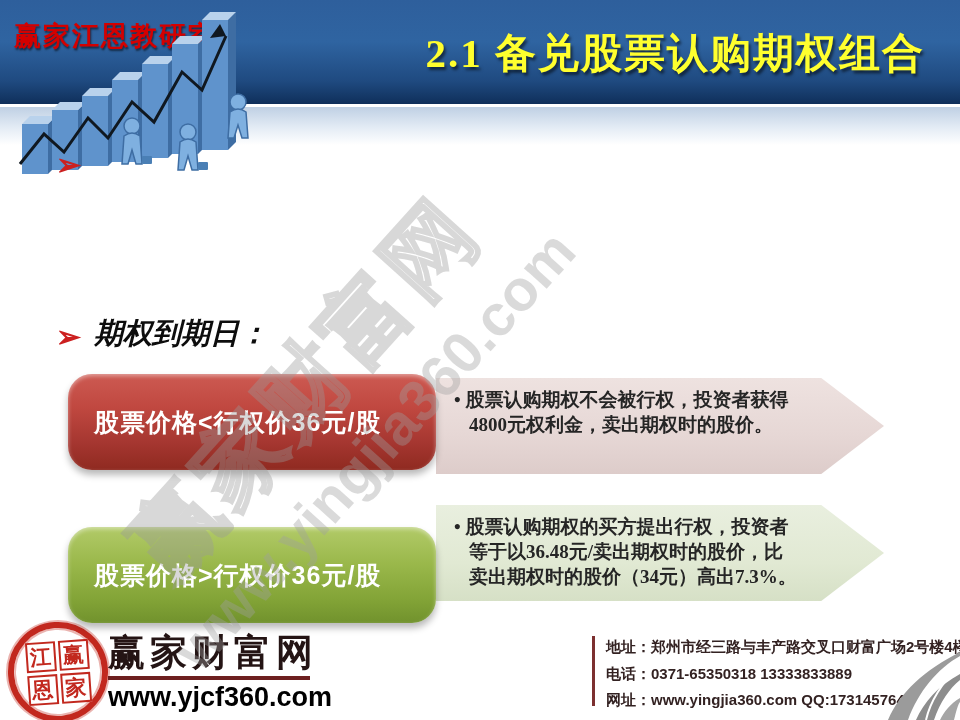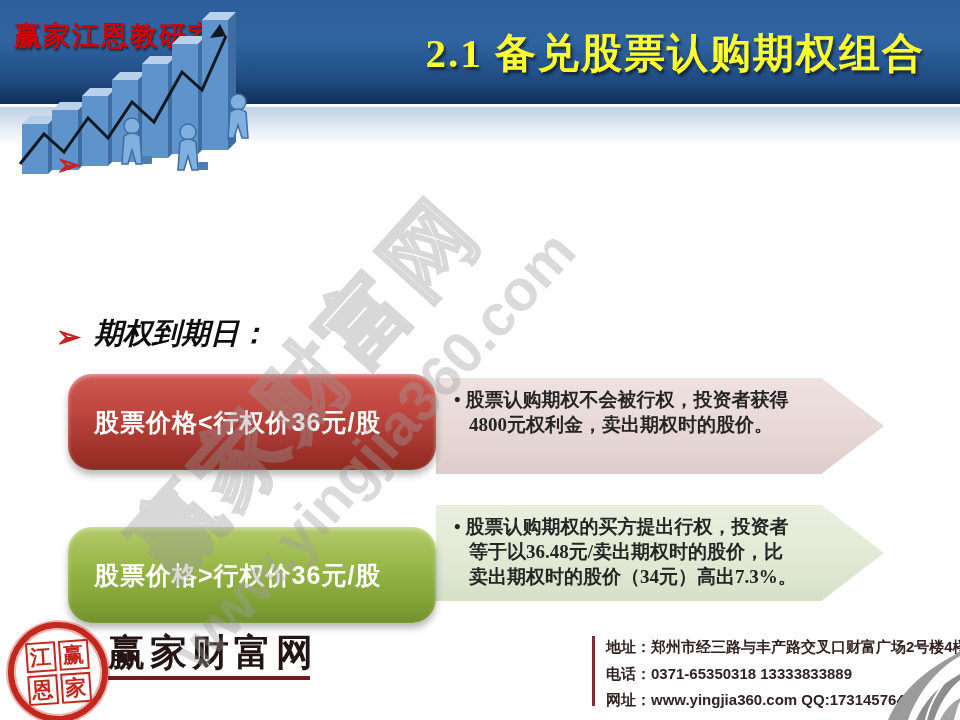--- a/index.html
+++ b/index.html
@@ -185,20 +185,21 @@
   <div class="seal">
     <div class="seal-grid">
       <div>江</div>
       <div>赢</div>
       <div>恩</div>
       <div>家</div>
     </div>
   </div>
   <div class="site-name">赢家财富网</div>
   <div class="site-underline"></div>
+  <div class="site-url">www.yjcf360.com</div>
   <div class="footer-divider"></div>
   <div class="contact">
     <div>地址：郑州市经三路与丰产路交叉口财富广场2号楼4楼C户</div>
     <div>电话：0371-65350318  13333833889</div>
     <div>网址：www.yingjia360.com  QQ:1731457646</div>
   </div>
 
   <svg class="swoosh" viewBox="0 0 130 80">
     <path d="M130,12 C95,30 70,52 58,80 L78,80 C88,52 108,28 130,16 Z" fill="#9b9b9b"></path>
     <path d="M130,34 C108,46 94,62 86,80 L104,80 C110,62 120,48 130,40 Z" fill="#8d8d8d"></path>

